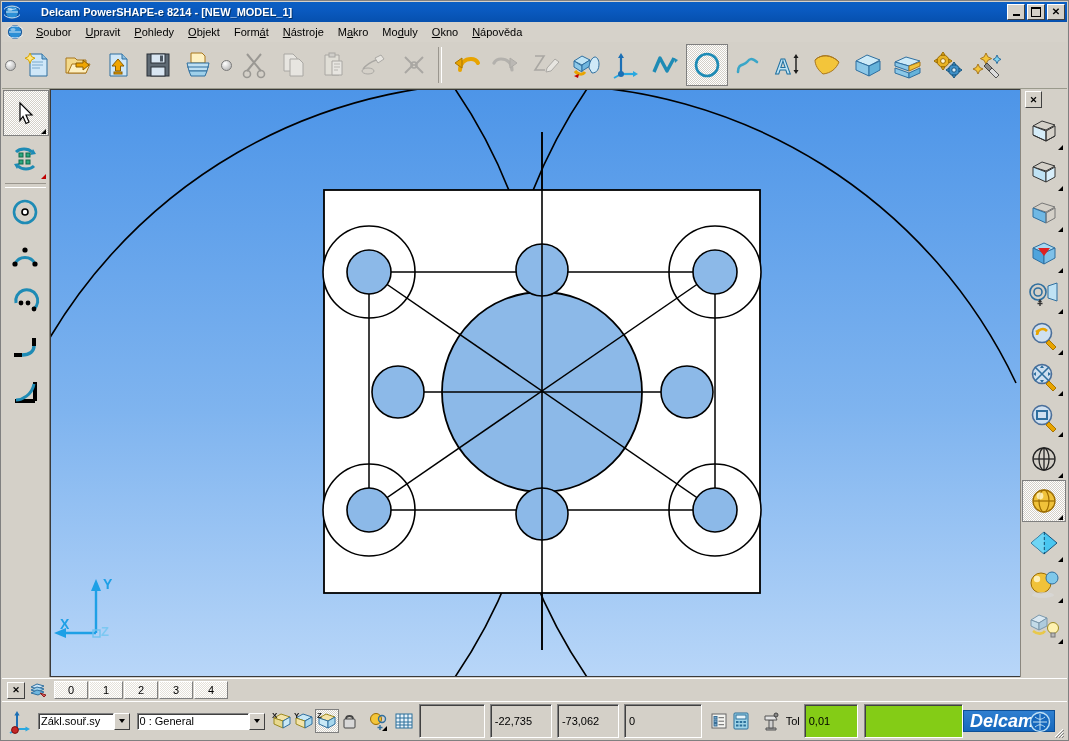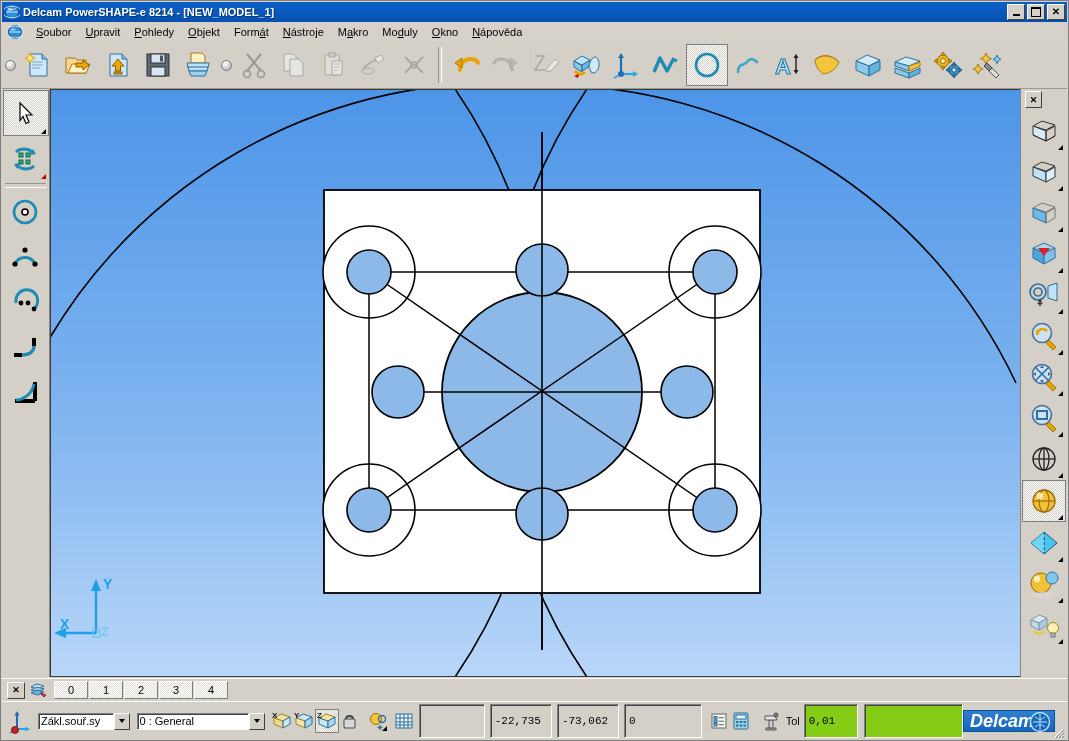--- a/index.html
+++ b/index.html
@@ -10,21 +10,21 @@
     background:#d4d0c8;
     -webkit-font-smoothing:none;
   }
   #app{position:relative;width:1069px;height:741px;background:#d4d0c8;
        border:1px solid #808080;box-sizing:border-box;}
 
   
   #titlebar{
     position:absolute;left:1px;top:1px;width:1065px;height:20px;
     background:linear-gradient(180deg,#0a5fc4 0%,#0a5ac0 40%,#0650ae 100%);
-    display:flex;align-items:center;
+    display:flex;align-items:center;gap:18px;
   }
   #titlebar .tb-icon{width:16px;height:16px;margin:0 3px 0 2px;flex:0 0 auto;position:relative;}
   #titlebar .tb-title{color:#fff;font-weight:bold;font-size:11px;
       text-shadow:1px 1px 0 #00336e;white-space:nowrap;letter-spacing:0px;}
   #winbtns{position:absolute;right:2px;top:2px;display:flex;gap:2px;}
   .winbtn{width:16px;height:14px;background:#d4d0c8;
      border-top:1px solid #fff;border-left:1px solid #fff;
      border-right:1px solid #404040;border-bottom:1px solid #404040;
      display:flex;align-items:center;justify-content:center;
      font-size:9px;color:#000;line-height:1;font-family:"Liberation Sans",sans-serif;}
@@ -115,21 +115,21 @@
   .sb-arrow{width:14px;height:15px;background:#d4d0c8;
      border-top:1px solid #fff;border-left:1px solid #fff;
      border-right:1px solid #404040;border-bottom:1px solid #404040;
      display:flex;align-items:center;justify-content:center;flex:0 0 auto;}
   .tri-down{width:0;height:0;border-left:3px solid transparent;
      border-right:3px solid transparent;border-top:4px solid #000;}
   .sb-field{height:19px;background:#d4d0c8;
      border:1px solid #808080;border-right-color:#fff;border-bottom-color:#fff;
      box-shadow:inset 1px 1px 0 #404040;
      display:flex;align-items:center;padding:16px 4px;font-size:11px;
-     color:#000;box-sizing:border-box;font-family:Liberation Mono, monospace;}
+     color:#000;box-sizing:border-box;}
   .sb-white{background:#84cc16;}
   .sb-btn{width:22px;height:22px;display:flex;align-items:center;
      justify-content:center;position:relative;flex:0 0 auto;}
   .sb-btn.active{border:1px solid #7f7f7f;background:
      repeating-conic-gradient(#fff 0% 25%, #d4d0c8 0% 50%) 0 0/2px 2px;}
   .sb-label{font-size:11px;color:#000;margin:0 4px;}
   #delcam-logo{width:95px;height:22px;
      background:linear-gradient(180deg,#2f7fd0,#1668bd);
      border:1px solid #0d4f96;display:flex;align-items:center;
      padding-left:6px;box-sizing:border-box;position:relative;}

